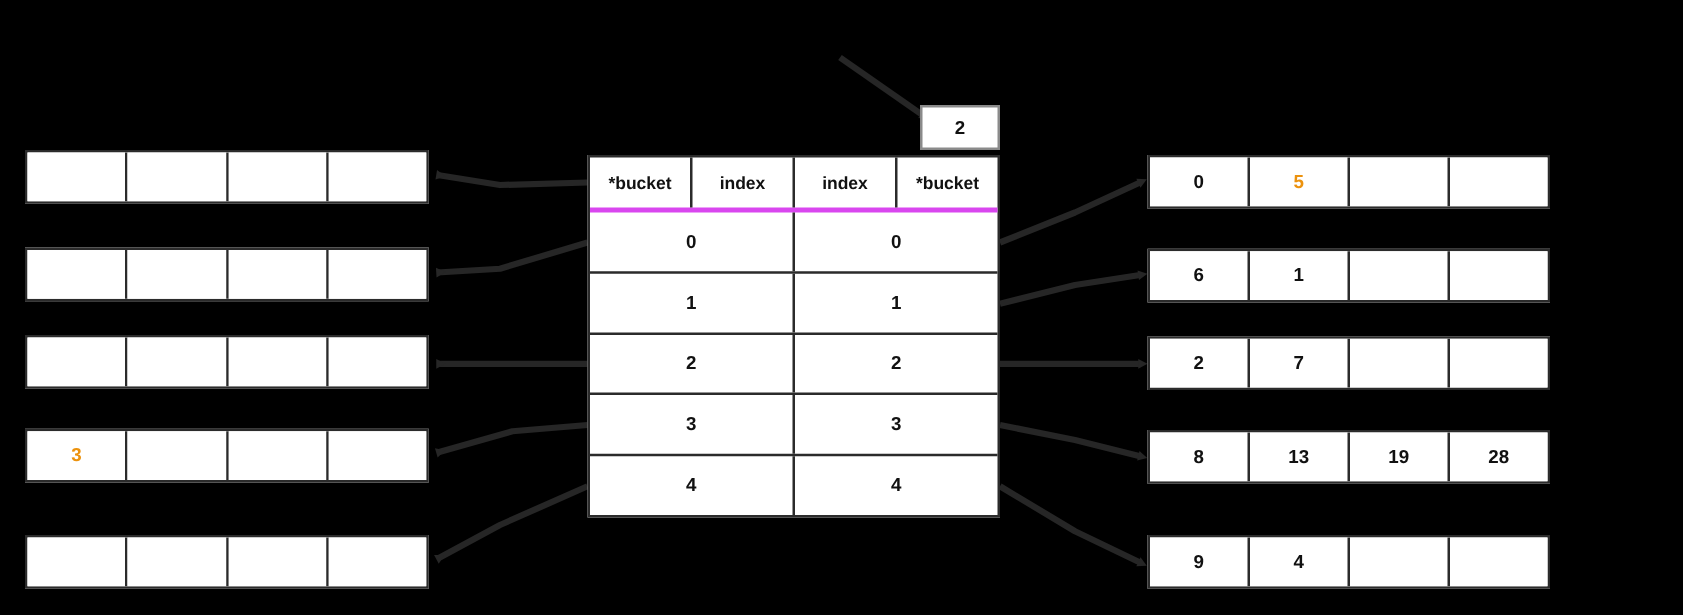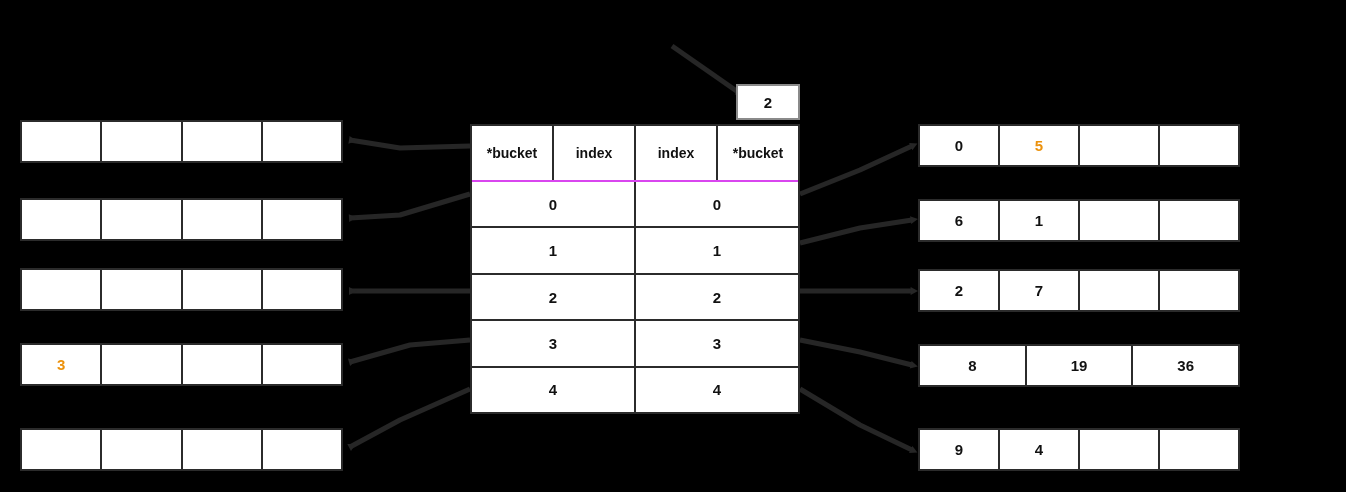--- a/index.html
+++ b/index.html
@@ -68,22 +68,22 @@
     width: 330px;
     height: 290px;
     background: #ffffff;
     border: 2px solid #2b2b2b;
     box-sizing: border-box;
     display: flex;
     flex-direction: column;
   }
   .tbl-header {
     display: flex;
-    height: 56px;
-    border-bottom: 2px solid #d946ef;
+    height: 44px;
+    border-bottom: 4px solid #d946ef;
     box-sizing: border-box;
     justify-content: center;
   }
   .tbl-header .th {
     flex: 1 1 0;
     display: flex;
     align-items: center;
     justify-content: center;
     font-size: 14px;
     font-weight: bold;
@@ -249,22 +249,23 @@
         <div class="array-cell"></div>
       </div>
       <div class="array-row right-row" style="top: 269px;">
         <div class="array-cell">2</div>
         <div class="array-cell">7</div>
         <div class="array-cell"></div>
         <div class="array-cell"></div>
       </div>
       <div class="array-row right-row" style="top: 344px;">
         <div class="array-cell">8</div>
+        <div class="array-cell">13</div>
         <div class="array-cell">19</div>
-        <div class="array-cell">36</div>
+        <div class="array-cell">28</div>
       </div>
       <div class="array-row right-row" style="top: 428px;">
         <div class="array-cell">9</div>
         <div class="array-cell">4</div>
         <div class="array-cell"></div>
         <div class="array-cell"></div>
       </div>
     </div>
 
 </div>

